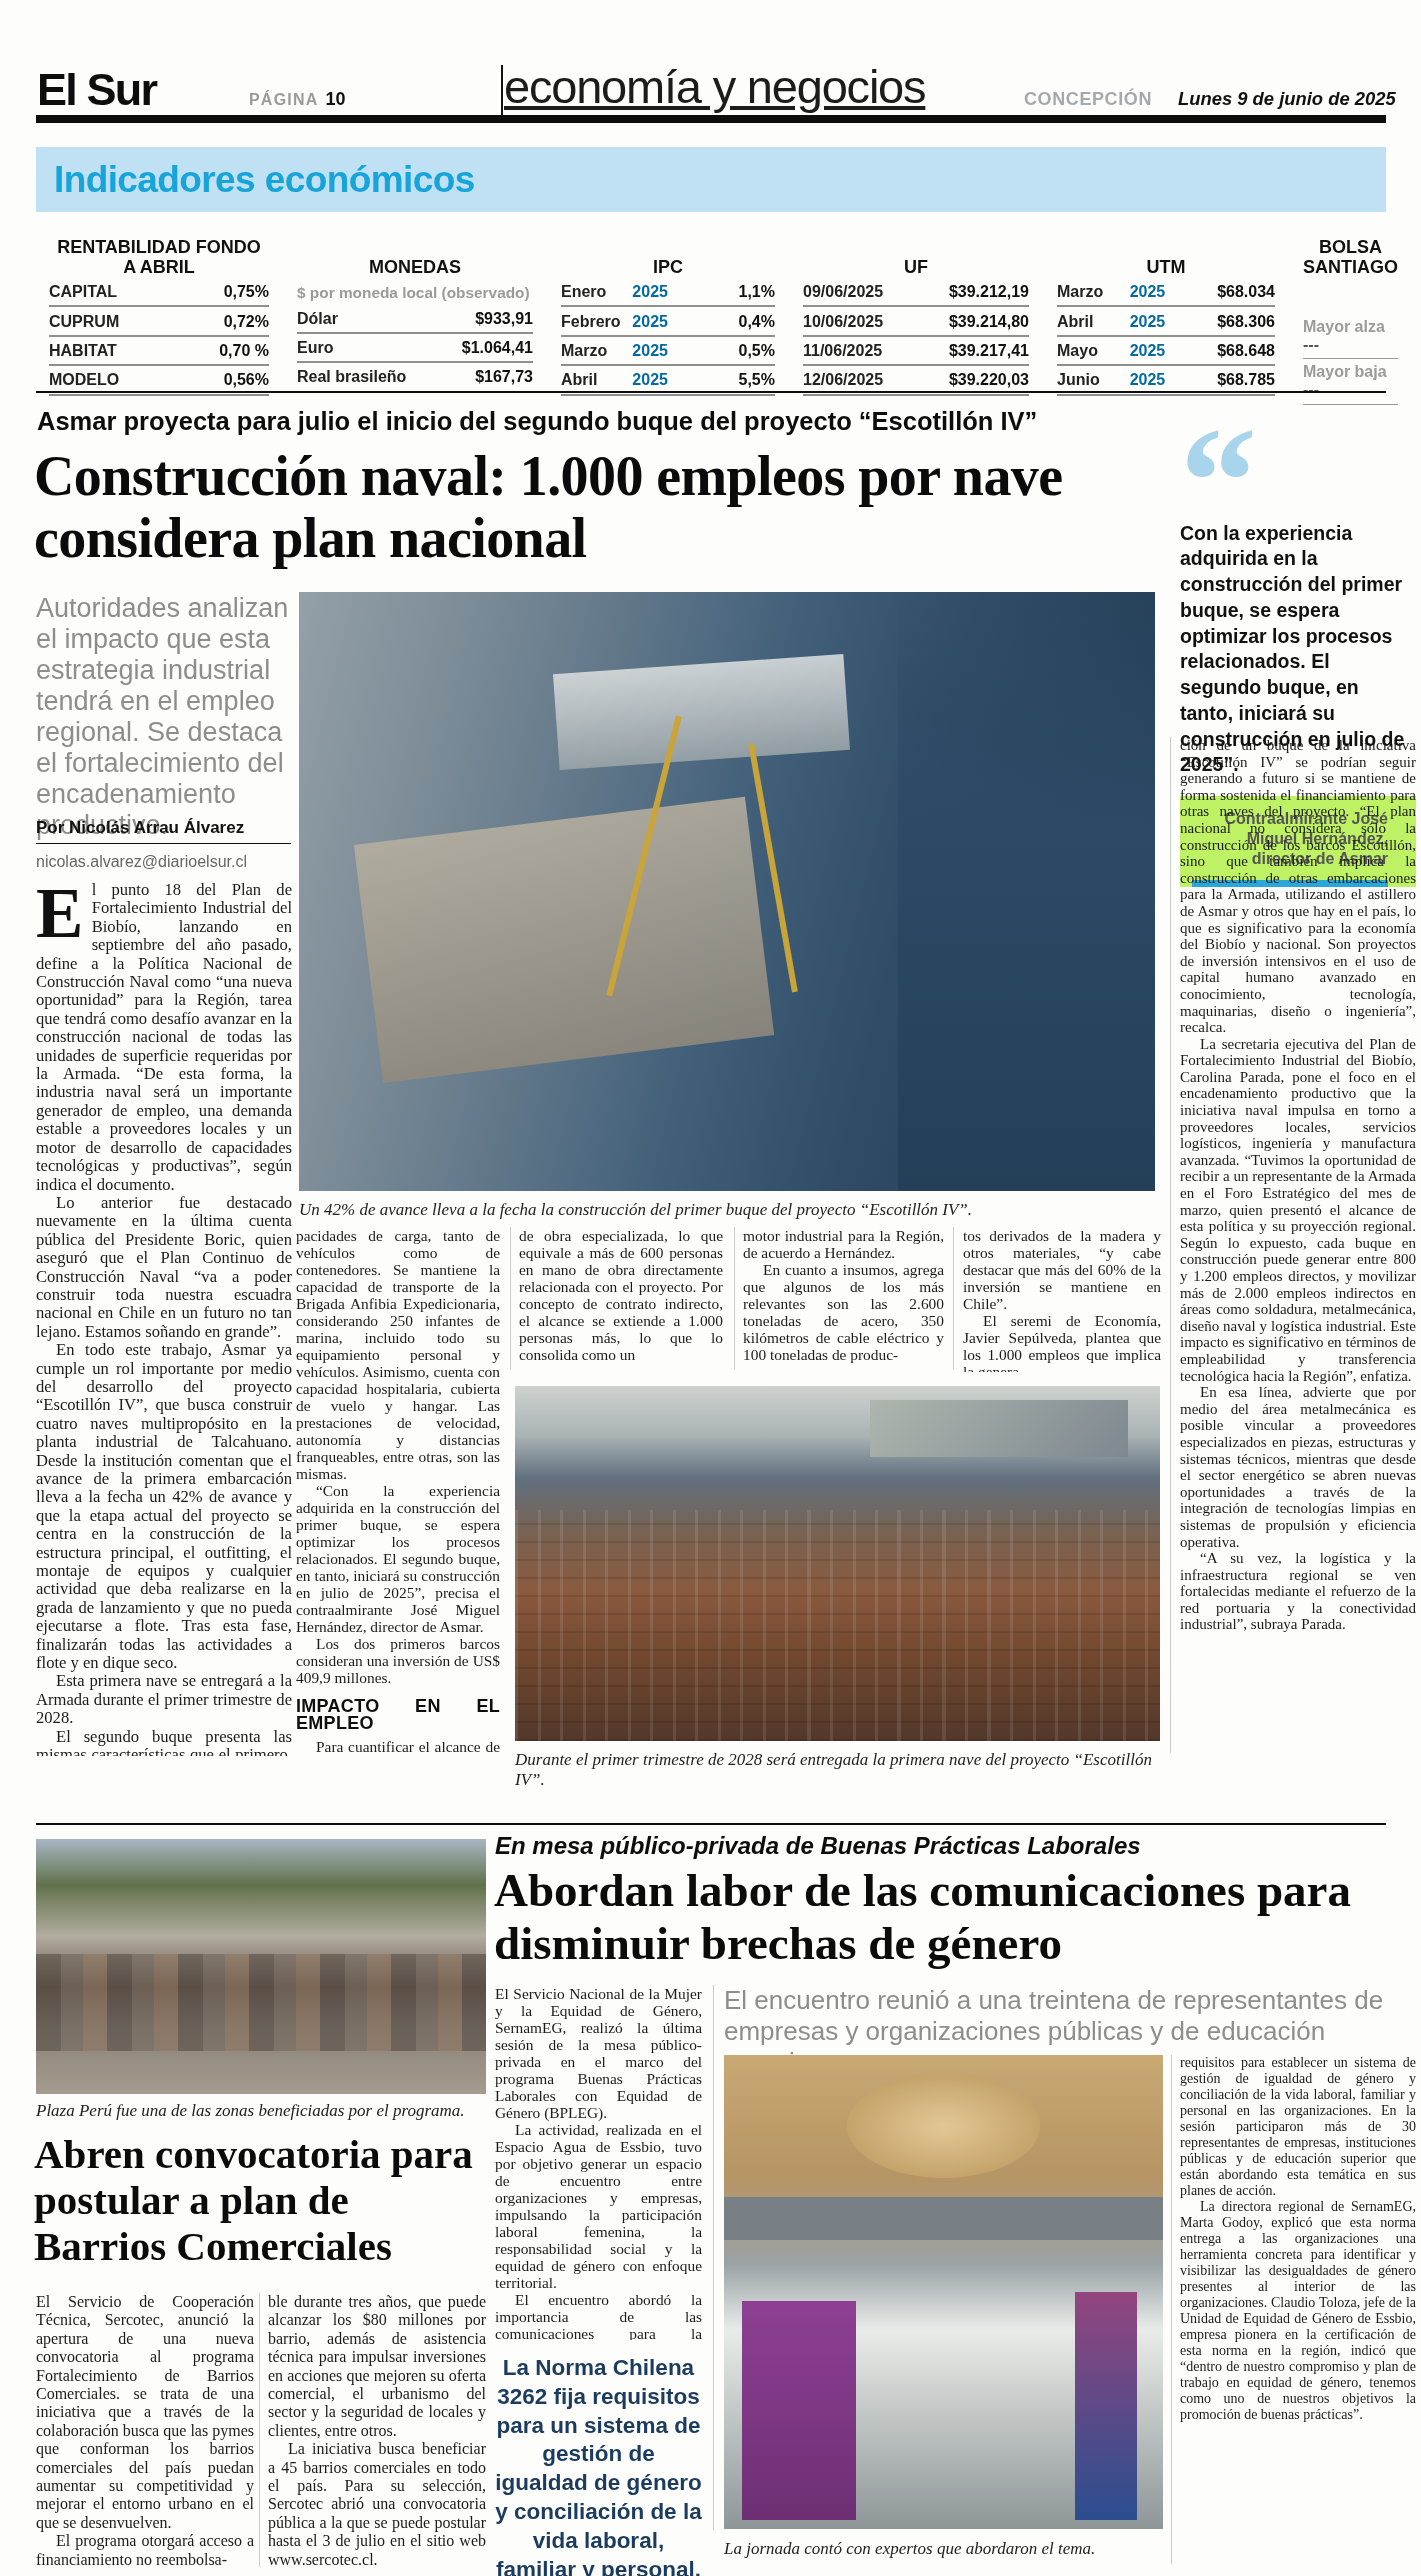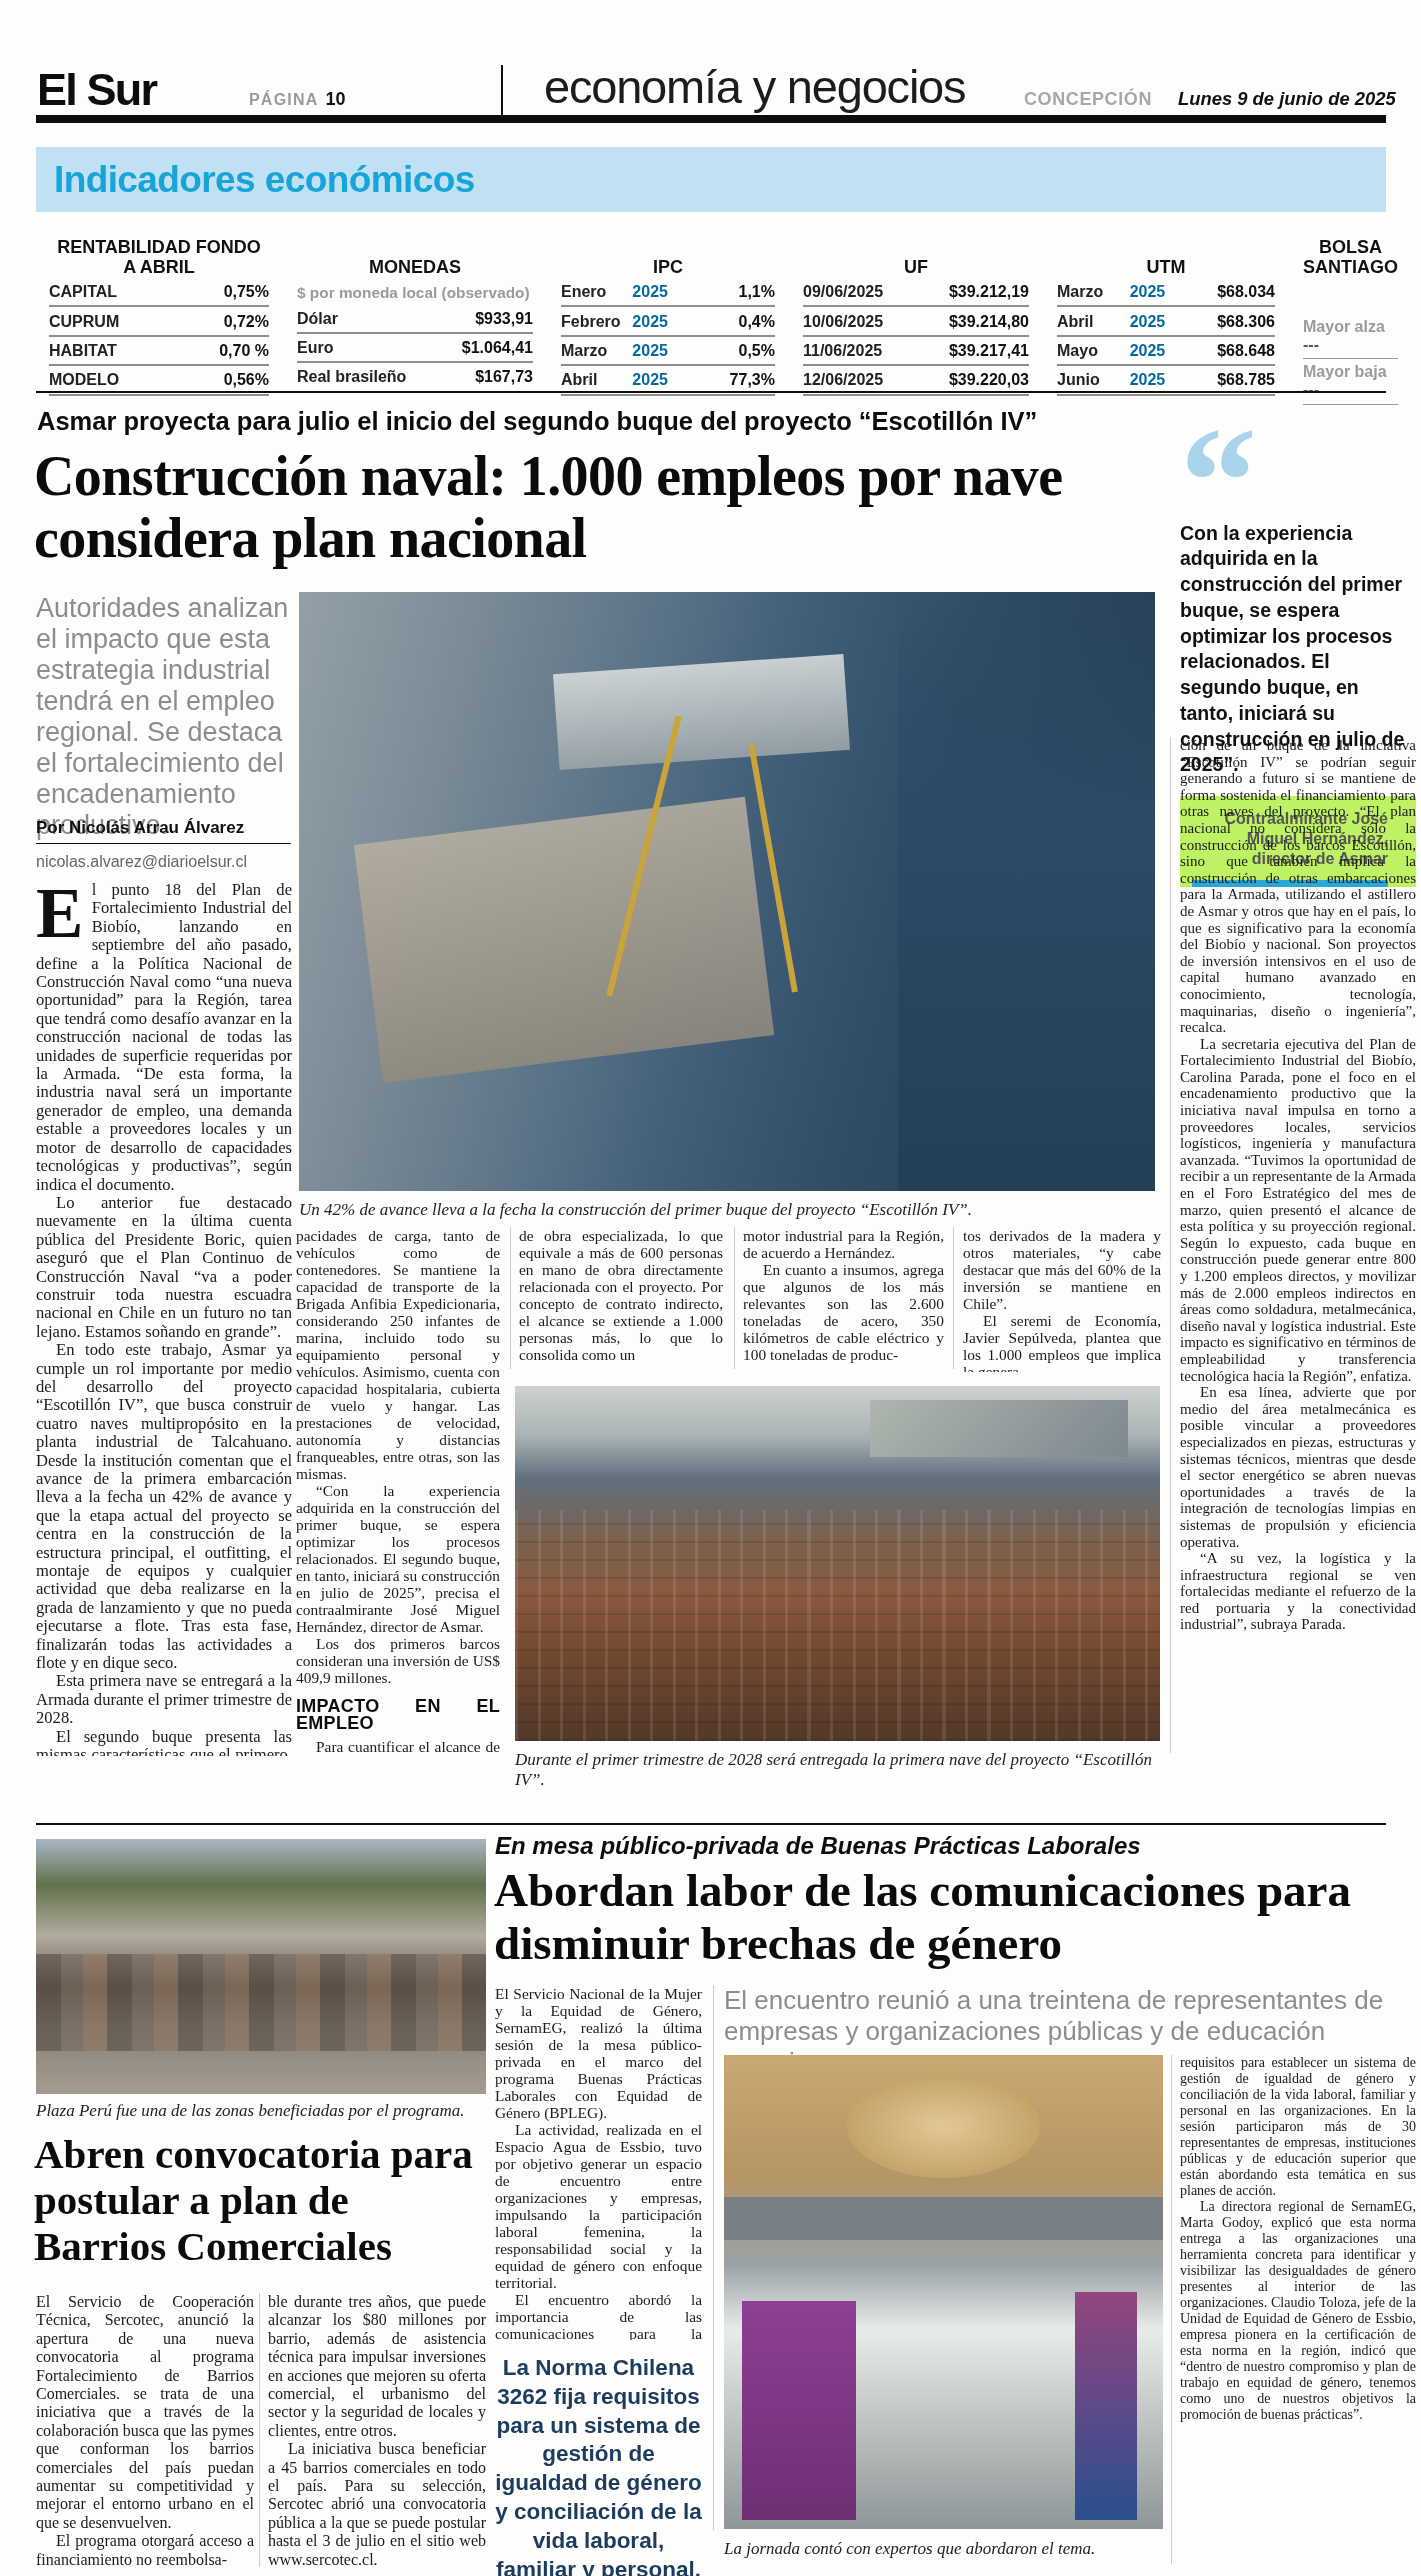--- a/index.html
+++ b/index.html
@@ -80,21 +80,21 @@
 </style>
 </head>
 <body>
 
 <div class="abs paper-name" style="left:37px;top:64px;">El Sur</div>
 <div class="abs" style="left:249px;top:89px;display:flex;align-items:baseline;">
   <span class="page-label">PÁGINA</span>
   <span class="page-num">10</span>
 </div>
 <div class="abs vdiv" style="left:501px;top:65px;height:51px;"></div>
-<div class="abs section-name" style="left:544px;top:59px;">economía y negocios</div>
+<div class="abs section-name" style="left:504px;top:59px;text-decoration:underline;">economía y negocios</div>
 <div class="abs city" style="left:1024px;top:89px;">CONCEPCIÓN</div>
 <div class="abs date" style="left:1178px;top:88px;font-style:italic;">Lunes 9 de junio de 2025</div>
 <div class="abs hrule" style="left:36px;top:115px;width:1350px;height:7.7px;"></div>
 
 <div class="abs band" style="left:36px;top:147px;width:1350px;height:65px;">
   <span class="band-title">Indicadores económicos</span>
 </div>
 
 <div class="abs ind-wrap" style="left:49px;top:232px;width:1337px;">
   <div class="ind-group" style="flex:0 0 220px;">
@@ -150,21 +150,21 @@
           <span class="cell">0,4%</span>
         </div>
         <div class="ind-row">
           <span class="cell">Marzo</span>
           <span class="cell">2025</span>
           <span class="cell">0,5%</span>
         </div>
         <div class="ind-row">
           <span class="cell">Abril</span>
           <span class="cell">2025</span>
-          <span class="cell">77,3%</span>
+          <span class="cell">5,5%</span>
         </div>
       </div>
   </div>
   <div class="ind-group" style="flex:0 0 226px;">
     <div class="ind-title">UF</div>
     <div>
         <div class="ind-row">
           <span class="cell">09/06/2025</span>
           <span class="cell">$39.212,19</span>
         </div>

